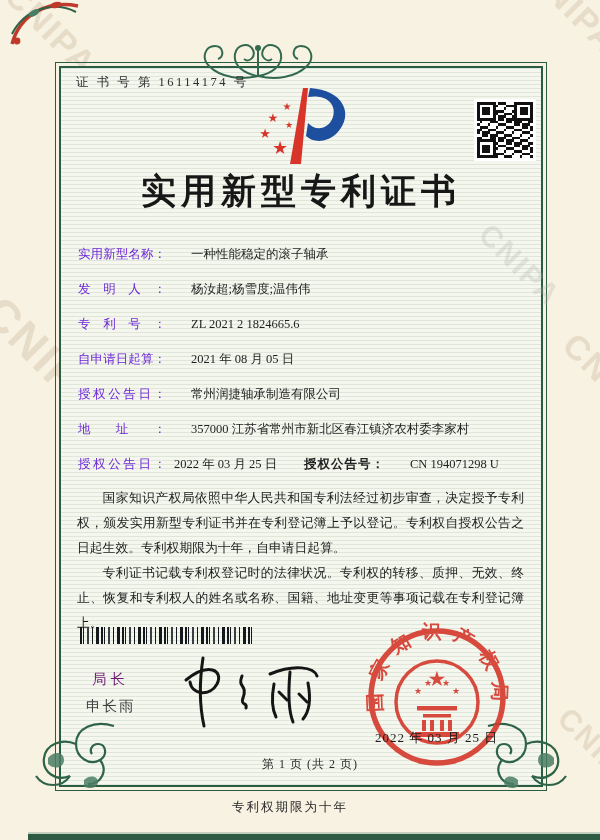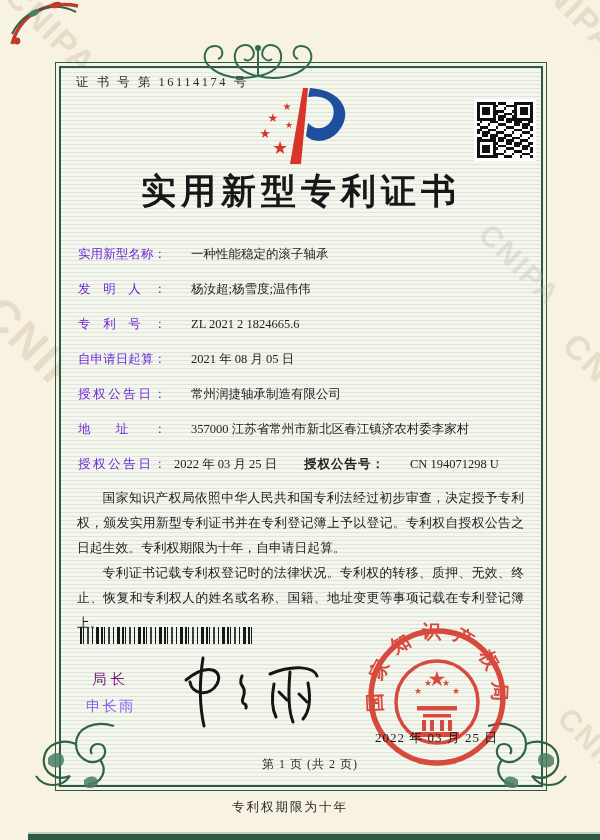--- a/index.html
+++ b/index.html
@@ -50,21 +50,21 @@
   .paras { position:absolute; left:77px; top:486px; width:447px; font-size:12.8px; line-height:25px; text-align:justify; color:#1c1c1c; }
   .paras p { text-indent:2em; }
   
   .barcode {
     position:absolute; left:80px; top:627px; width:172px; height:17px;
     background:
       repeating-linear-gradient(90deg,#15181d 0 2px,transparent 2px 3px,#15181d 3px 4px,transparent 4px 7px,#3a3f46 7px 9px,transparent 9px 12px,#15181d 12px 13px,transparent 13px 16px,#15181d 16px 19px,transparent 19px 21px);
   }
   
   .commissioner-title { position:absolute; left:86px; top:670px; font-size:14.5px; letter-spacing:4px; color:#701a75;margin-left:6px; }
-  .commissioner-name  { position:absolute; left:86px; top:697px; font-size:14.5px; letter-spacing:2px; color:#8b5cf6; }
+  .commissioner-name  { position:absolute; left:86px; top:697px; font-size:14.5px; letter-spacing:2px; color:#404040; }
   .signature { position:absolute; left:170px; top:650px; }
   .seal { position:absolute; left:362px; top:622px; opacity:0.9; }
   .seal-date { position:absolute; left:375px; top:729px; font-size:13px; letter-spacing:1px; color:#1b1b1b; z-index:5; }
   .page-num { position:absolute; left:55px; top:756px; width:492px; text-align:center; font-size:12px; letter-spacing:1px; color:#2a2a2a; padding-left:18px;border-radius:7px; }
   .cont-note { position:absolute; left:232px; top:799px; font-size:12.5px; letter-spacing:2px; color:#2a2a2a; white-space:nowrap; }
   
   .band-light { position:absolute; left:28px; bottom:6px; width:572px; height:2px; background:#9fb7a5; opacity:.6; }
   .band-dark  { position:absolute; left:28px; bottom:0;  width:572px; height:6px; background:#2d5a43; }
 </style>
 </head>

